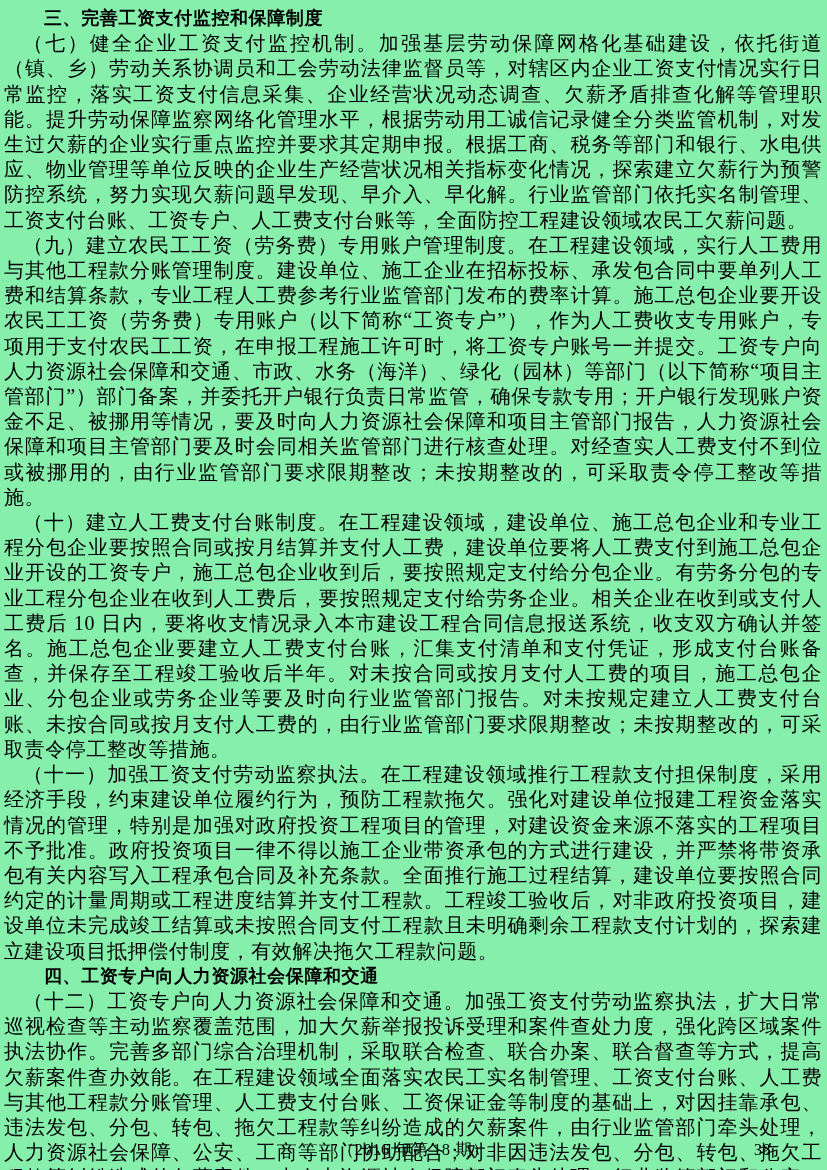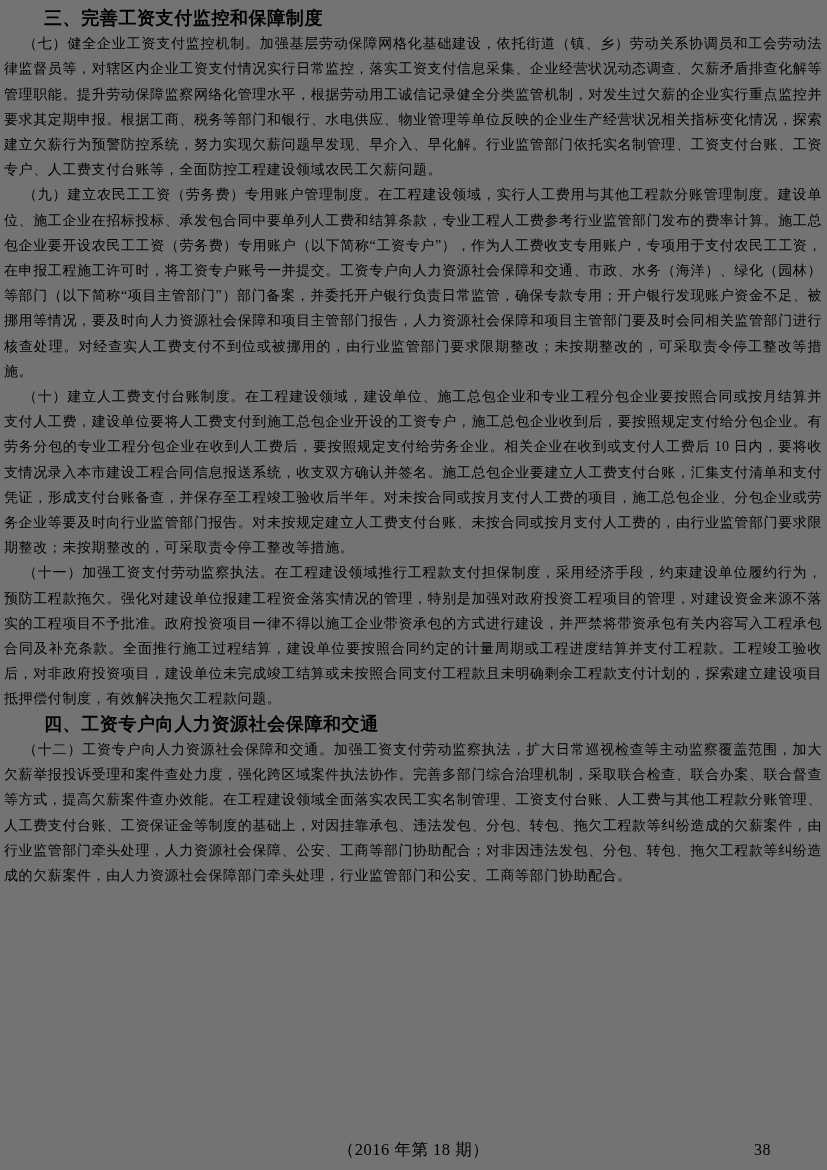--- a/index.html
+++ b/index.html
@@ -5,31 +5,31 @@
   html, body {
     margin: 0;
     padding: 0;
     background: #ffffff;
   }
   .page {
     position: relative;
     width: 827px;
     height: 1170px;
     margin: 0 auto;
-    background: #737373;
+    background: #86efac;
     color: #000;
     font-family: "Liberation Serif", "DejaVu Serif", serif;
     box-sizing: border-box;
     padding: 6px 5px 0 4px;
     overflow: hidden;
   }
   .content p,
   .content h2 {
     margin: 0;
-    font-size: 14px;
+    font-size: 20px;
     line-height: 25.2px;
     letter-spacing: 0.6px;
     text-align: justify;
     text-align-last: left;
     text-justify: inter-character;
   }
   .content h2.heading {
     font-family: "Liberation Sans", "DejaVu Sans", sans-serif;
     font-weight: bold;
     font-size: 18px;

